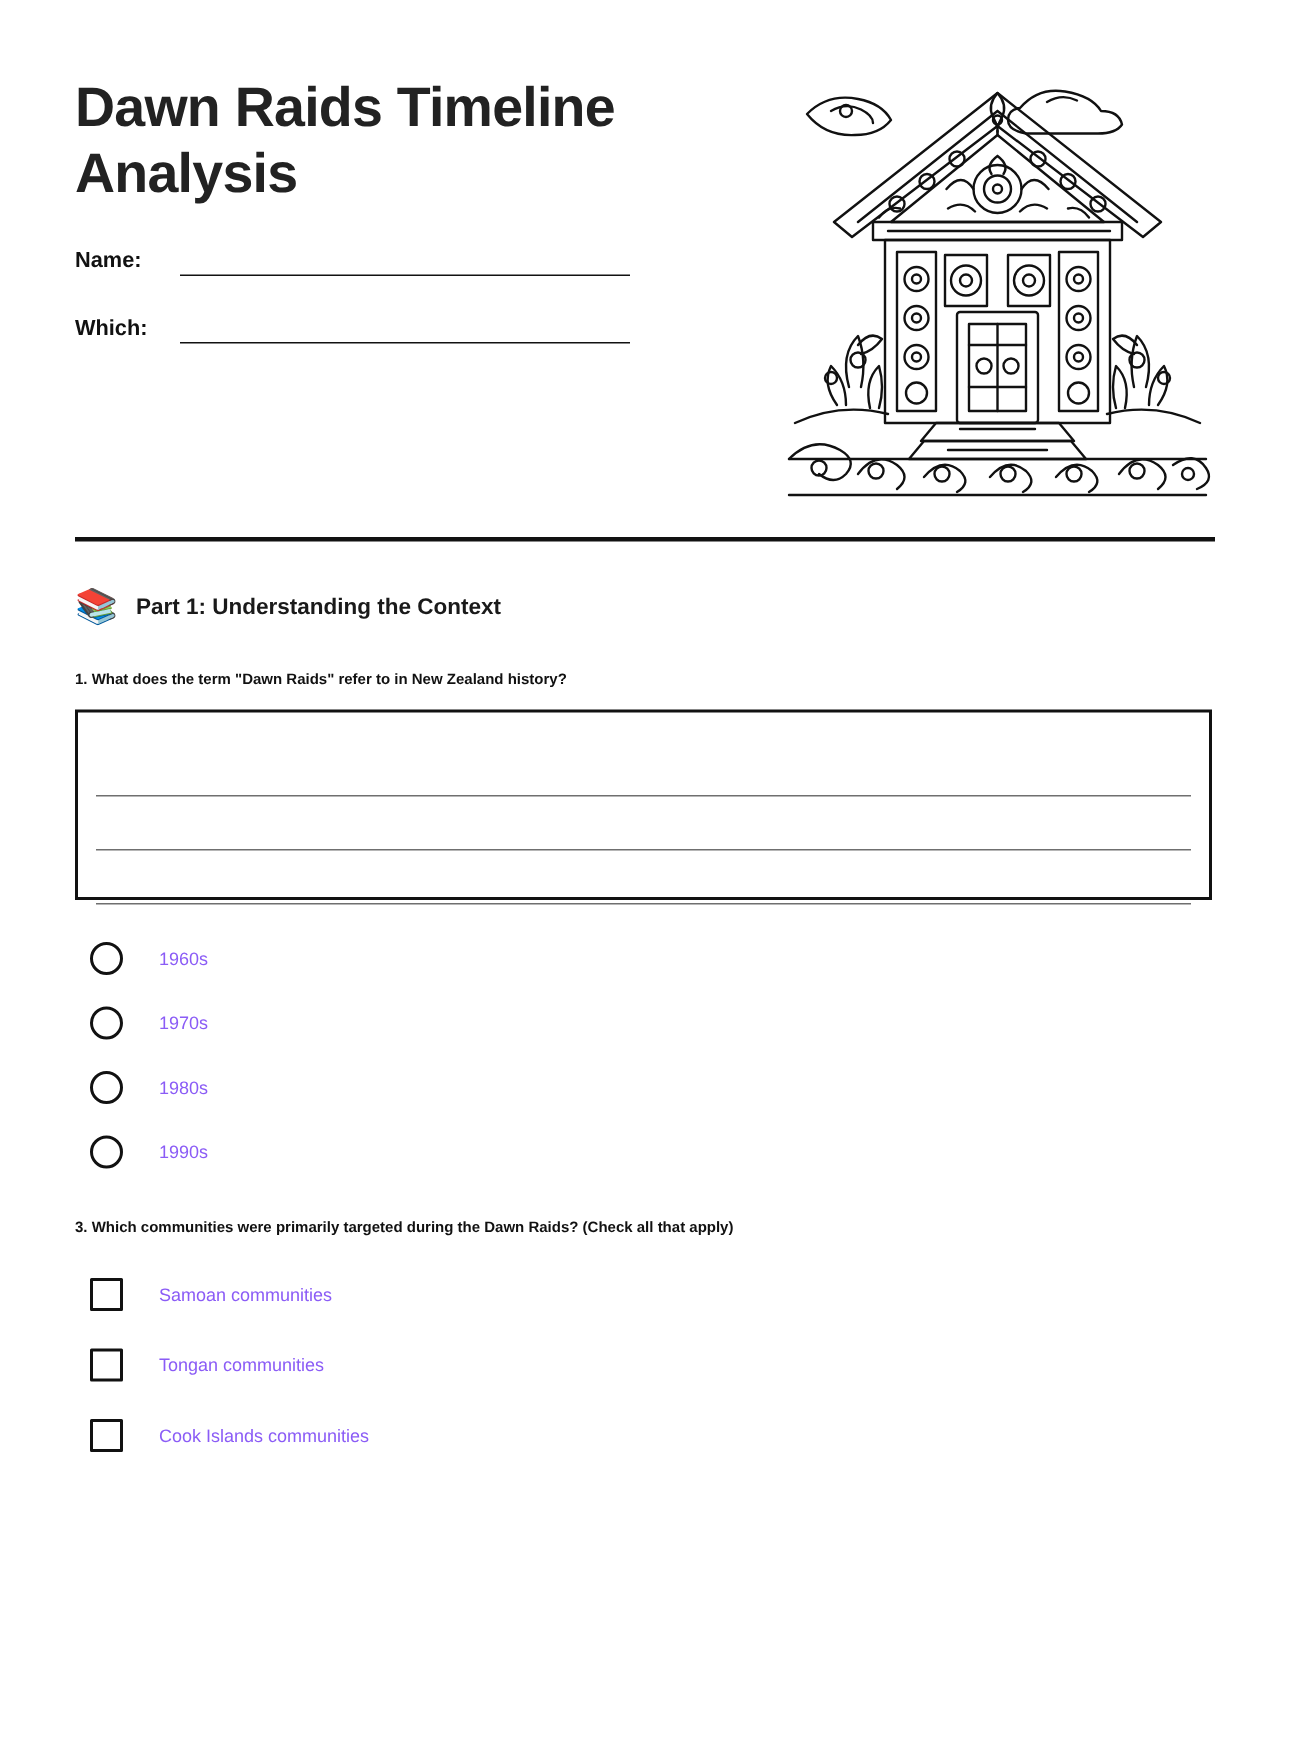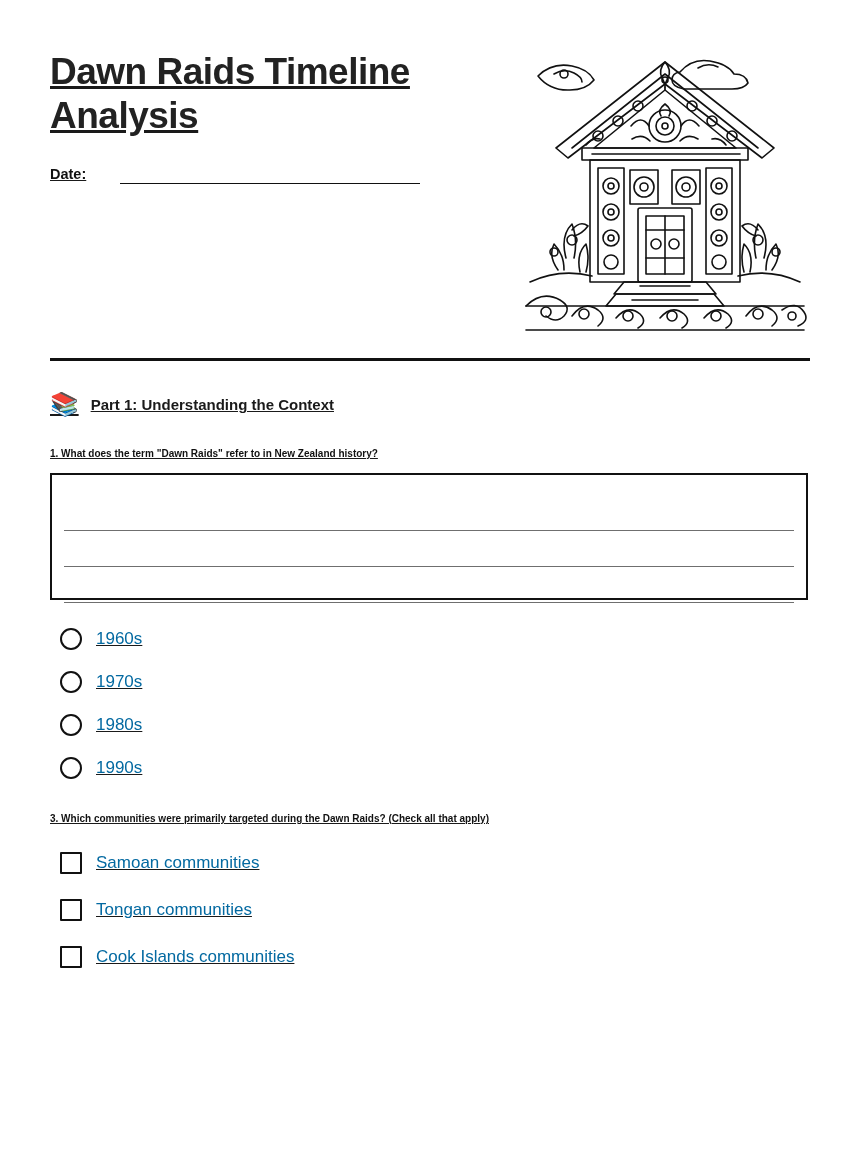--- a/index.html
+++ b/index.html
@@ -13,21 +13,20 @@
     font-family: "Liberation Sans", sans-serif;
     color: #1a1a1a;
     overflow: hidden;
   }
   .page {
     position: relative;
     width: 860px;
     height: 1161px;
     box-sizing: border-box;
     padding: 40px 50px 0 50px;
-    text-decoration: underline;
   }
 
   
   .header {
     position: relative;
     display: flex;
     align-items: flex-start;
     justify-content: space-between;
   }
   .header-left {
@@ -140,38 +139,42 @@
   .checkbox {
     width: 22px;
     height: 22px;
     border: 2.4px solid #111111;
     box-sizing: border-box;
     margin-left: 10px;
     flex: none;
     border-radius: 1px;
   }
   .option-label {
-    font-size: 17px;
-    color: #0369a1;
-    margin-left: 14px;
+    font-size: 12px;
+    color: #8b5cf6;
+    margin-left: 24px;
   }
   .options.checkboxes .option { margin-bottom: 21px; }
 </style>
 </head>
 <body>
 
 <div class="page">
 
   <div class="header">
     <div class="header-left">
       <h1 class="doc-title">Dawn Raids Timeline Analysis</h1>
 
+      <div class="field-row name">
+        <div class="field-label">Name:</div>
+        <div class="field-line"></div>
+      </div>
 
       <div class="field-row date">
-        <div class="field-label">Date:</div>
+        <div class="field-label">Which:</div>
         <div class="field-line"></div>
       </div>
     </div>
 
     <div class="illustration">
       <svg viewBox="0 0 290 290" width="290" height="290" xmlns="http://www.w3.org/2000/svg">
         <g fill="none" stroke="#111111" stroke-width="1.6" stroke-linecap="round" stroke-linejoin="round">
 
           <path d="M18 32 q14 -14 34 -10 q16 3 22 14 q-8 10 -24 10 q-20 1 -32 -14 z"></path>
           <path d="M34 30 q10 -6 20 -1 q8 4 8 9"></path>

